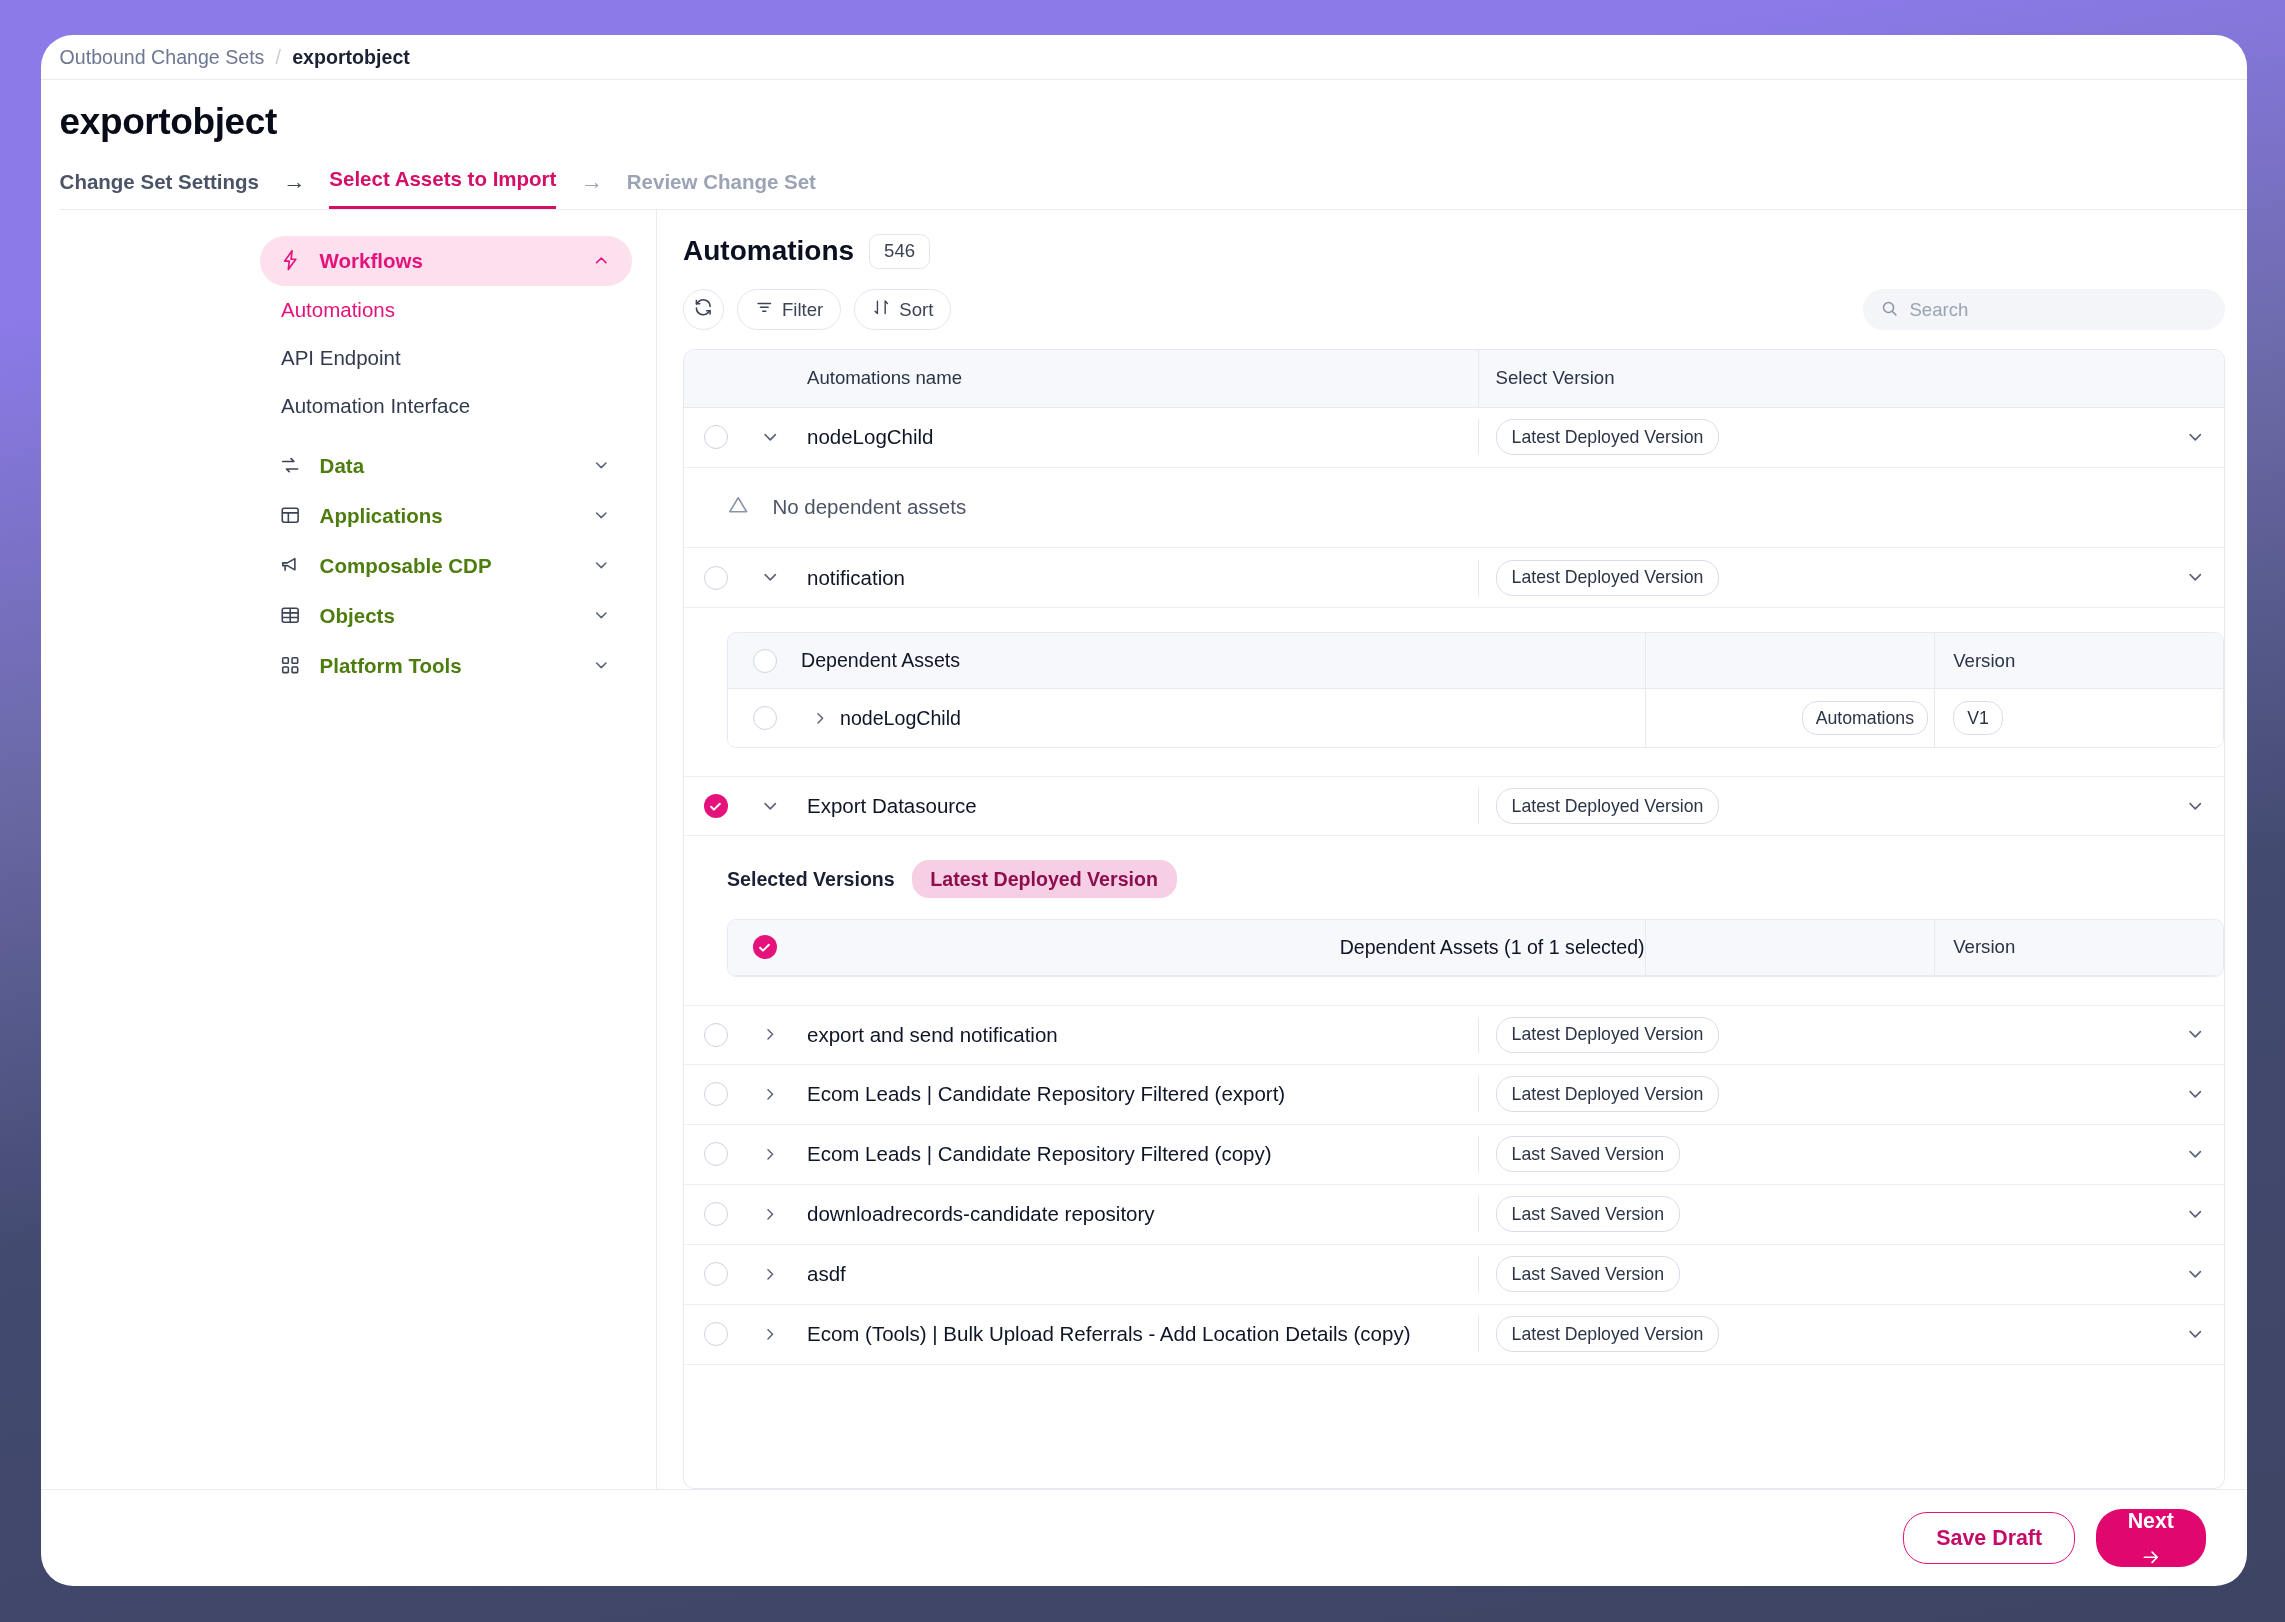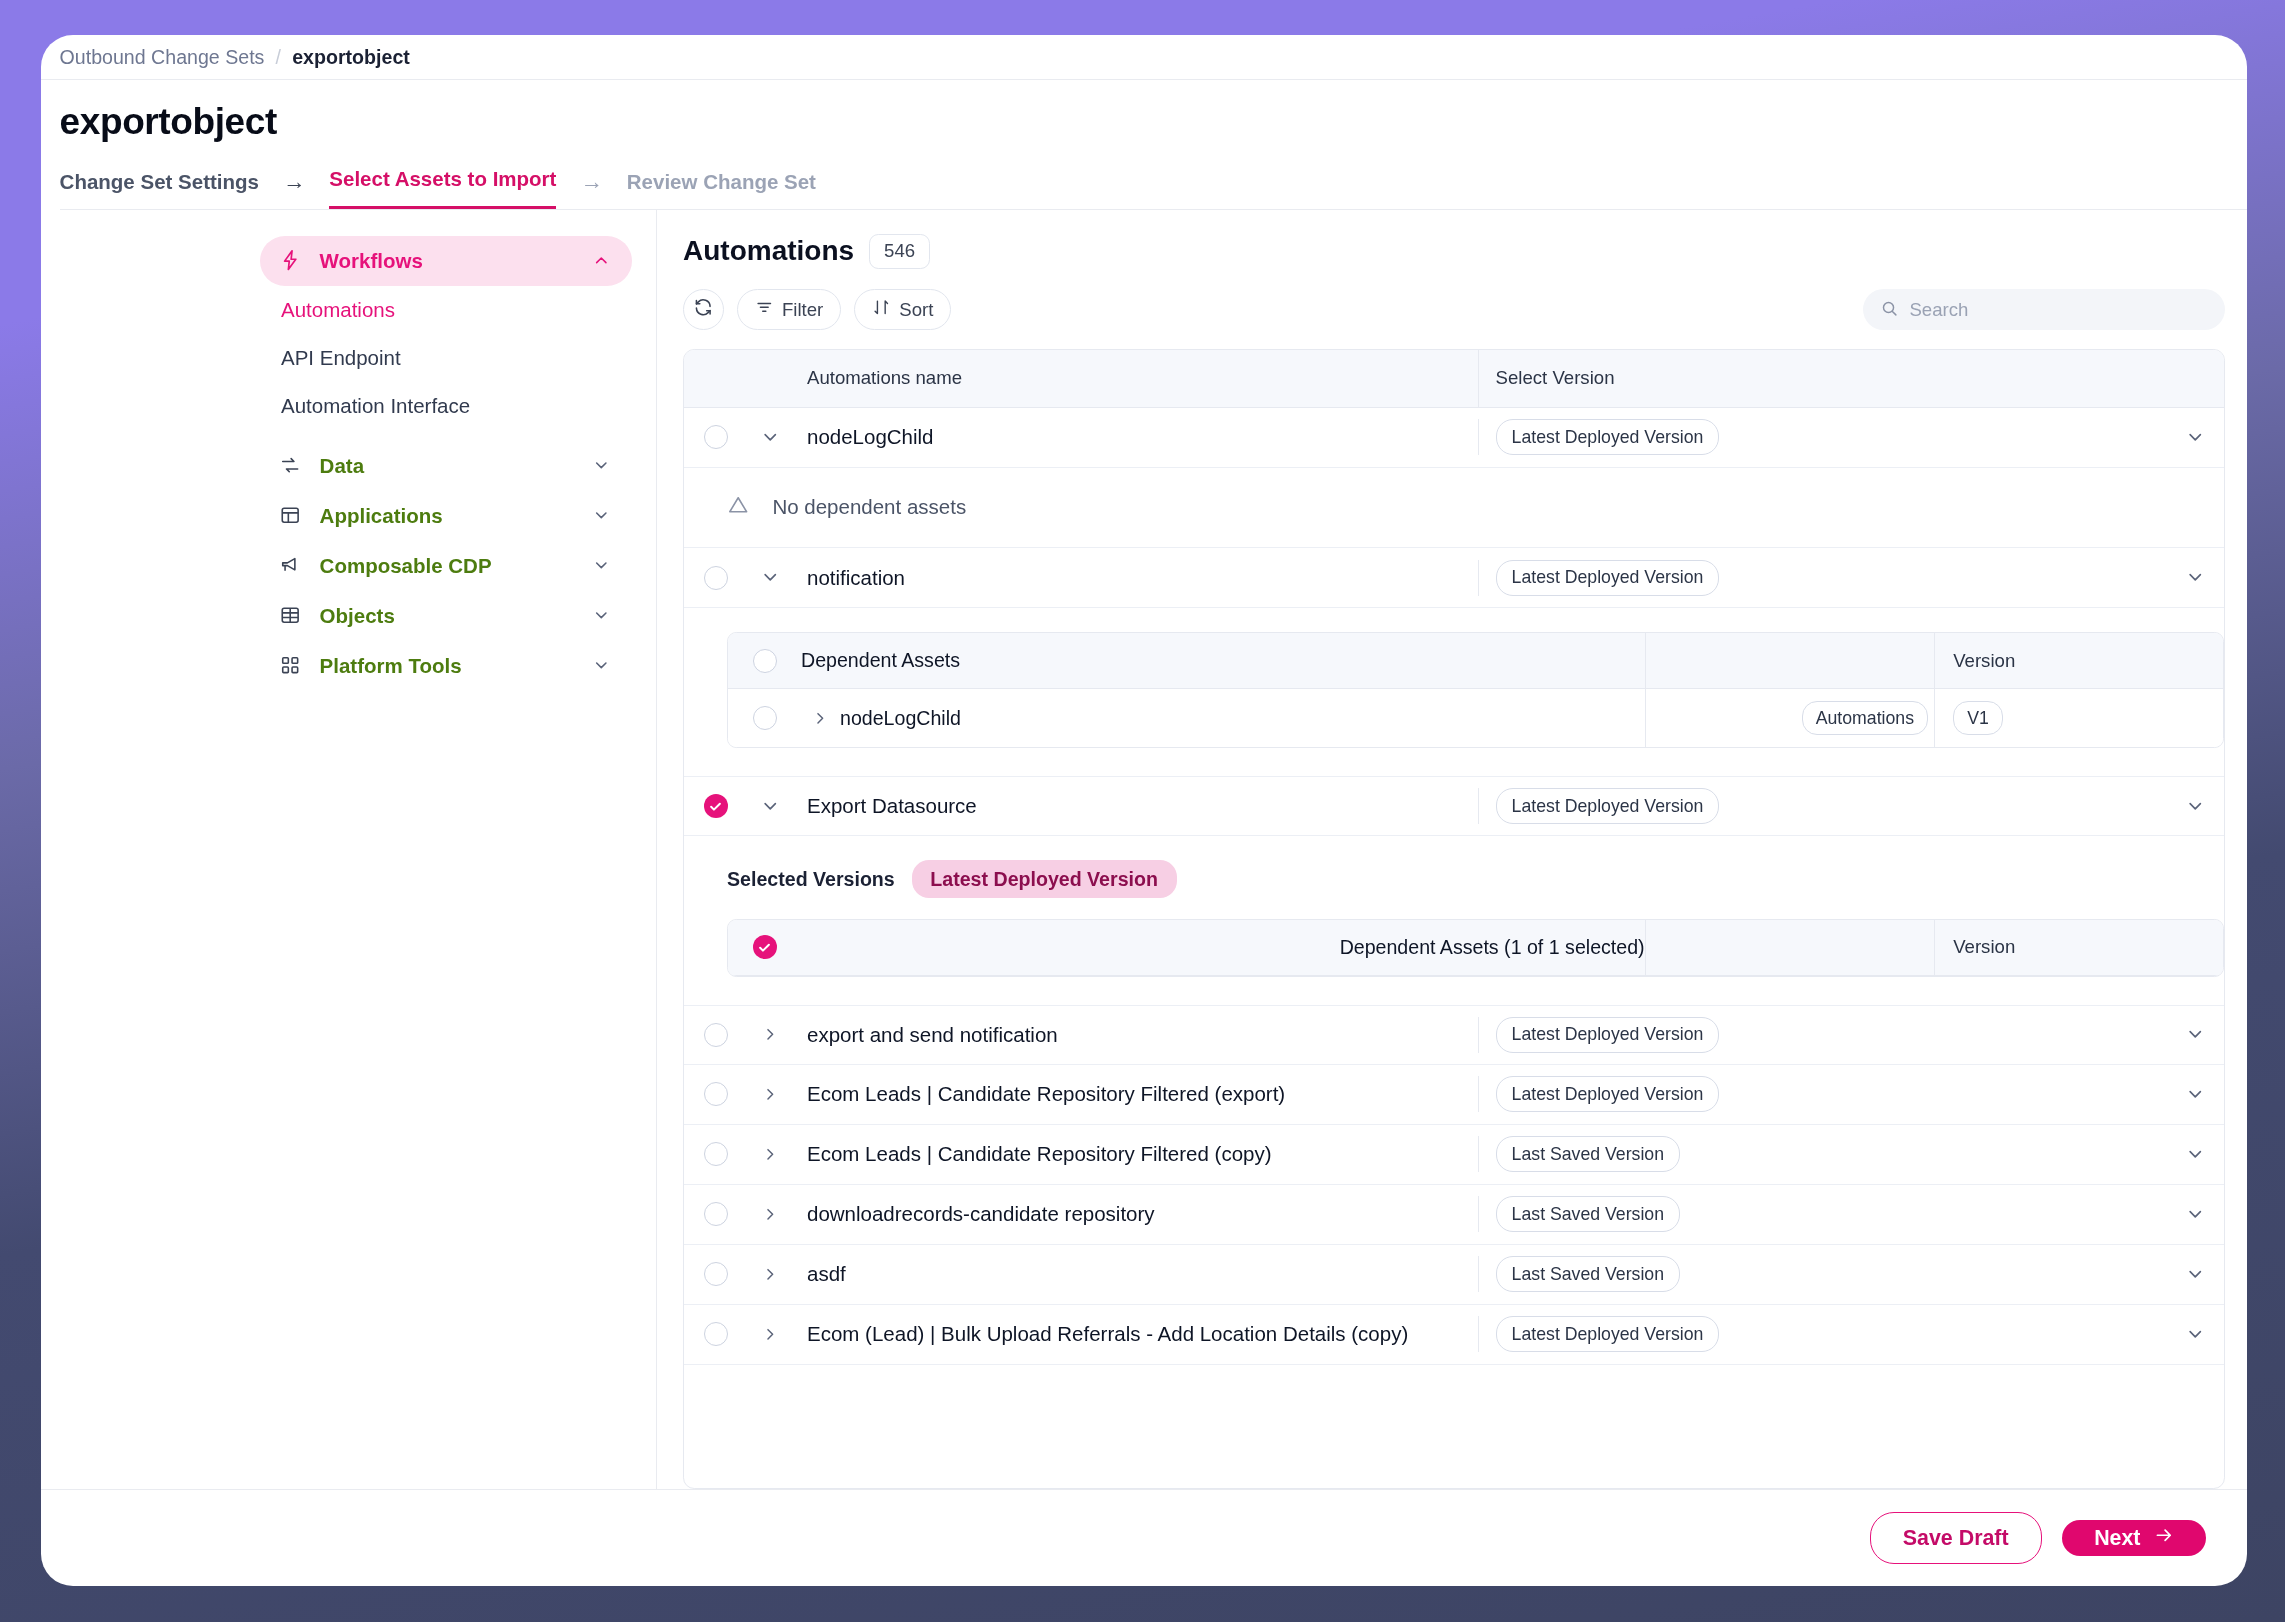--- a/index.html
+++ b/index.html
@@ -198,24 +198,25 @@
     gap: 20.5px; padding-right: 41px;
   }
   .btn-outline {
     border: 1.5px solid #e6127b; color:#c40b68; background:#fff;
     border-radius: 24px; height: 52px; padding: 0 32px;
     font-size: 21.4px; font-weight: bold; cursor:pointer;
     font-family:"Liberation Sans", sans-serif;
   }
   .btn-primary {
     border:none; background: #e0076e; color:#fff;
-    border-radius: 26px; height: 36px; padding: 0 32px;
+    border-radius: 26px; height: 58px; padding: 0 32px;
     font-size: 21.4px; font-weight: bold; cursor:pointer;
     display:flex; align-items:center; gap:13px;
     font-family:"Liberation Sans", sans-serif;
+    flex-direction:column;
   }
   .scroll-area { overflow: hidden; height: 100%; }
 </style>
 </head>
 <body>
 
 <div class="app-card">
 
   <div class="breadcrumb">
     <span class="crumb-muted">Outbound Change Sets</span>
@@ -625,21 +626,21 @@
 
           <div class="trow">
             <div class="col-check">
                 <div class="radio"></div>
               </div>
             <div class="col-chev">
               <svg width="18.6" height="18.6" viewBox="0 0 24 24" fill="none" stroke="#5a6379" stroke-width="1.9" stroke-linecap="round" stroke-linejoin="round">
                   <path d="M9 6l6 6-6 6"></path>
                 </svg>
             </div>
-            <div class="col-name row-name">Ecom (Lead) | Bulk Upload Referrals - Add Location Details (copy)</div>
+            <div class="col-name row-name">Ecom (Tools) | Bulk Upload Referrals - Add Location Details (copy)</div>
             <div class="col-ver">
                 <span class="ver-pill">Latest Deployed Version</span>
               </div>
             <div class="col-caret">
               <svg width="20.5" height="20.5" viewBox="0 0 24 24" fill="none" stroke="#5a6379" stroke-width="1.9" stroke-linecap="round" stroke-linejoin="round">
                   <path d="M6 9l6 6 6-6"></path>
                 </svg>
             </div>
           </div>
 

